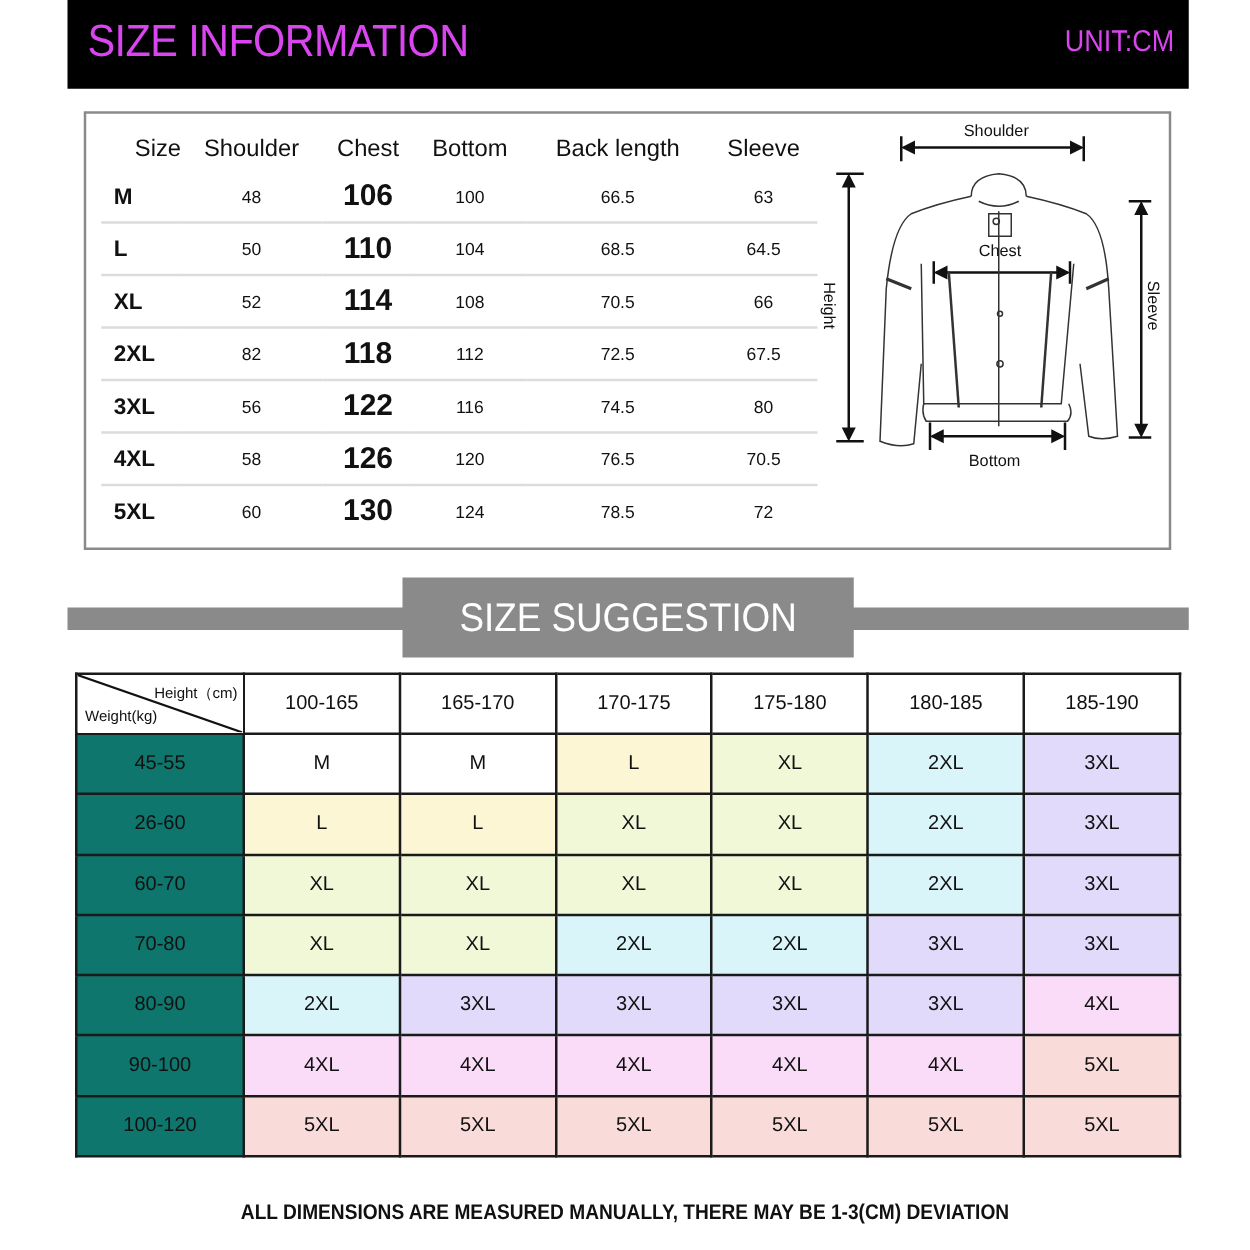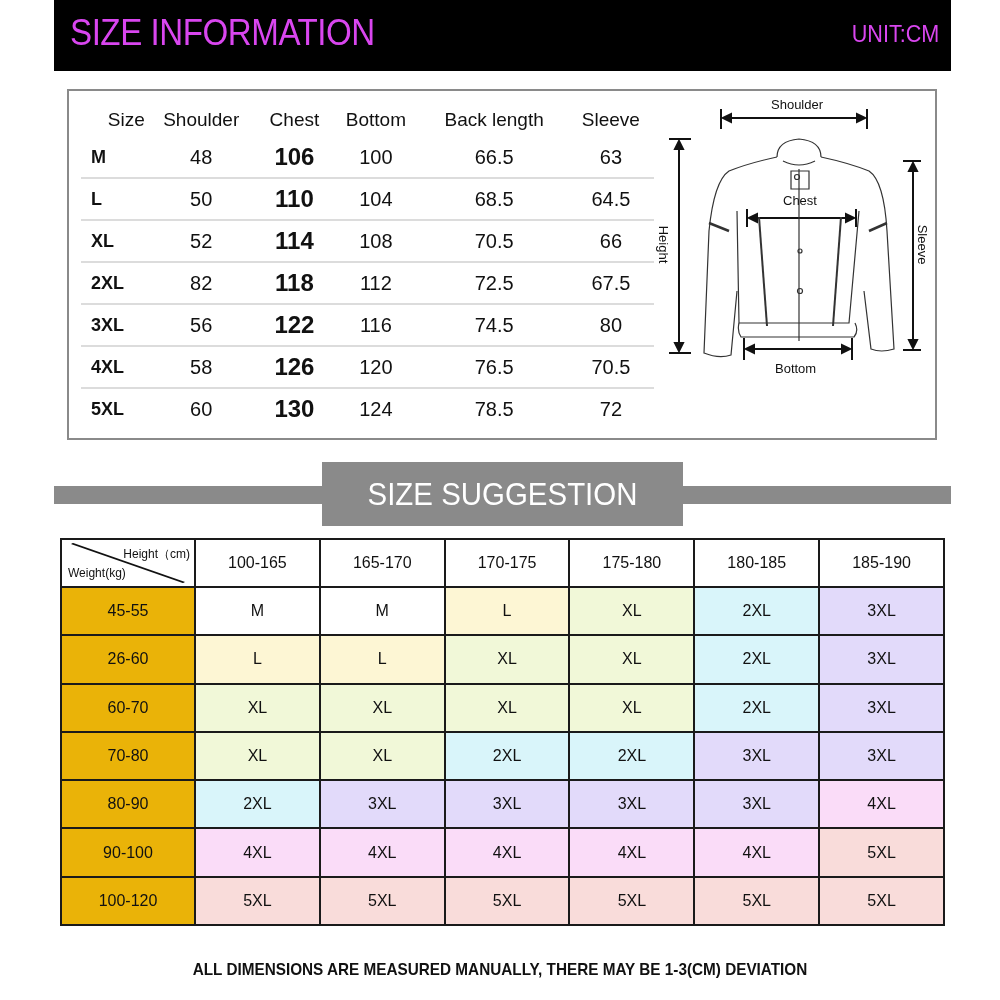--- a/index.html
+++ b/index.html
@@ -4,33 +4,33 @@
 <style>
   html, body { margin:0; padding:0; background:#ffffff; }
   body { width:1000px; height:1000px; position:relative; overflow:hidden; font-family:"Liberation Sans", sans-serif; color:#111; }
   .header-bar { position:absolute; left:54px; top:0; width:897px; height:71px; background:#000; color:#d946ef; }
   .header-title { position:absolute; left:16px; top:12px; font-size:36px; letter-spacing:-0.5px; font-family:"Liberation Sans Narrow","Liberation Sans", sans-serif; transform:scaleX(0.92); transform-origin:left; }
   .header-unit { position:absolute; right:12px; top:20px; font-size:24px; transform:scaleX(0.9); transform-origin:right; }
   .info-box { position:absolute; left:67px; top:89px; width:870px; height:351px; border:2px solid #8a8a8a; box-sizing:border-box; background:#fff; }
   .size-table { position:absolute; left:12px; top:12px; width:573px; border-collapse:collapse; }
   .size-table th { font-size:19px; font-weight:normal; height:34px; text-align:center; padding:0; }
   .size-table th:first-child { text-align:right; padding-left:6px; }
-  .size-table td { font-size:20px; height:40px; text-align:center; padding:0; border-bottom:2px solid #dcdcdc; }
+  .size-table td { font-size:14px; height:40px; text-align:center; padding:0; border-bottom:2px solid #dcdcdc; }
   .size-table td.size-cell { text-align:left; padding-left:10px; font-size:18px; font-weight:bold; }
   .size-table td.chest-cell { font-size:24px; font-weight:bold; }
   .size-table tr:last-child td { border-bottom:none; }
   .diagram { position:absolute; left:590px; top:0; width:276px; height:345px; }
   .diag-label { position:absolute; font-size:13px; color:#111; }
   .suggest-band { position:absolute; left:54px; top:486px; width:897px; height:18px; background:#8a8a8a; }
   .suggest-title-box { position:absolute; left:322px; top:462px; width:361px; height:64px; background:#8a8a8a; color:#fff; }
   .suggest-title { position:absolute; left:0; right:0; top:14px; text-align:center; font-size:32px; transform:scaleX(0.92); }
   .suggest-table { position:absolute; left:60px; top:538px; width:885px; height:388px; border-collapse:collapse; table-layout:fixed; }
   .suggest-table td { border:2.5px solid #1a1a1a; text-align:center; font-size:16px; padding:0; }
-  .suggest-table tr.head td { height:46px; background:#fff;border-radius:20px; }
-  .suggest-table td.weight-cell { background:#eab308; }
+  .suggest-table tr.head td { height:46px; background:#fff; }
+  .suggest-table td.weight-cell { background:#0f766e; }
   .corner { position:relative; background:#fff; overflow:hidden; }
   .corner svg { position:absolute; left:0; top:0; width:100%; height:100%; }
   .corner-h { position:absolute; right:4px; top:6px; font-size:12px; }
   .corner-w { position:absolute; left:6px; bottom:6px; font-size:12px; }
   .footer-note { position:absolute; left:0; right:0; top:960px; text-align:center; font-size:17px; font-weight:bold; transform:scaleX(0.9); color:#111; }
 </style>
 </head>
 <body>
 
 <div class="header-bar">

